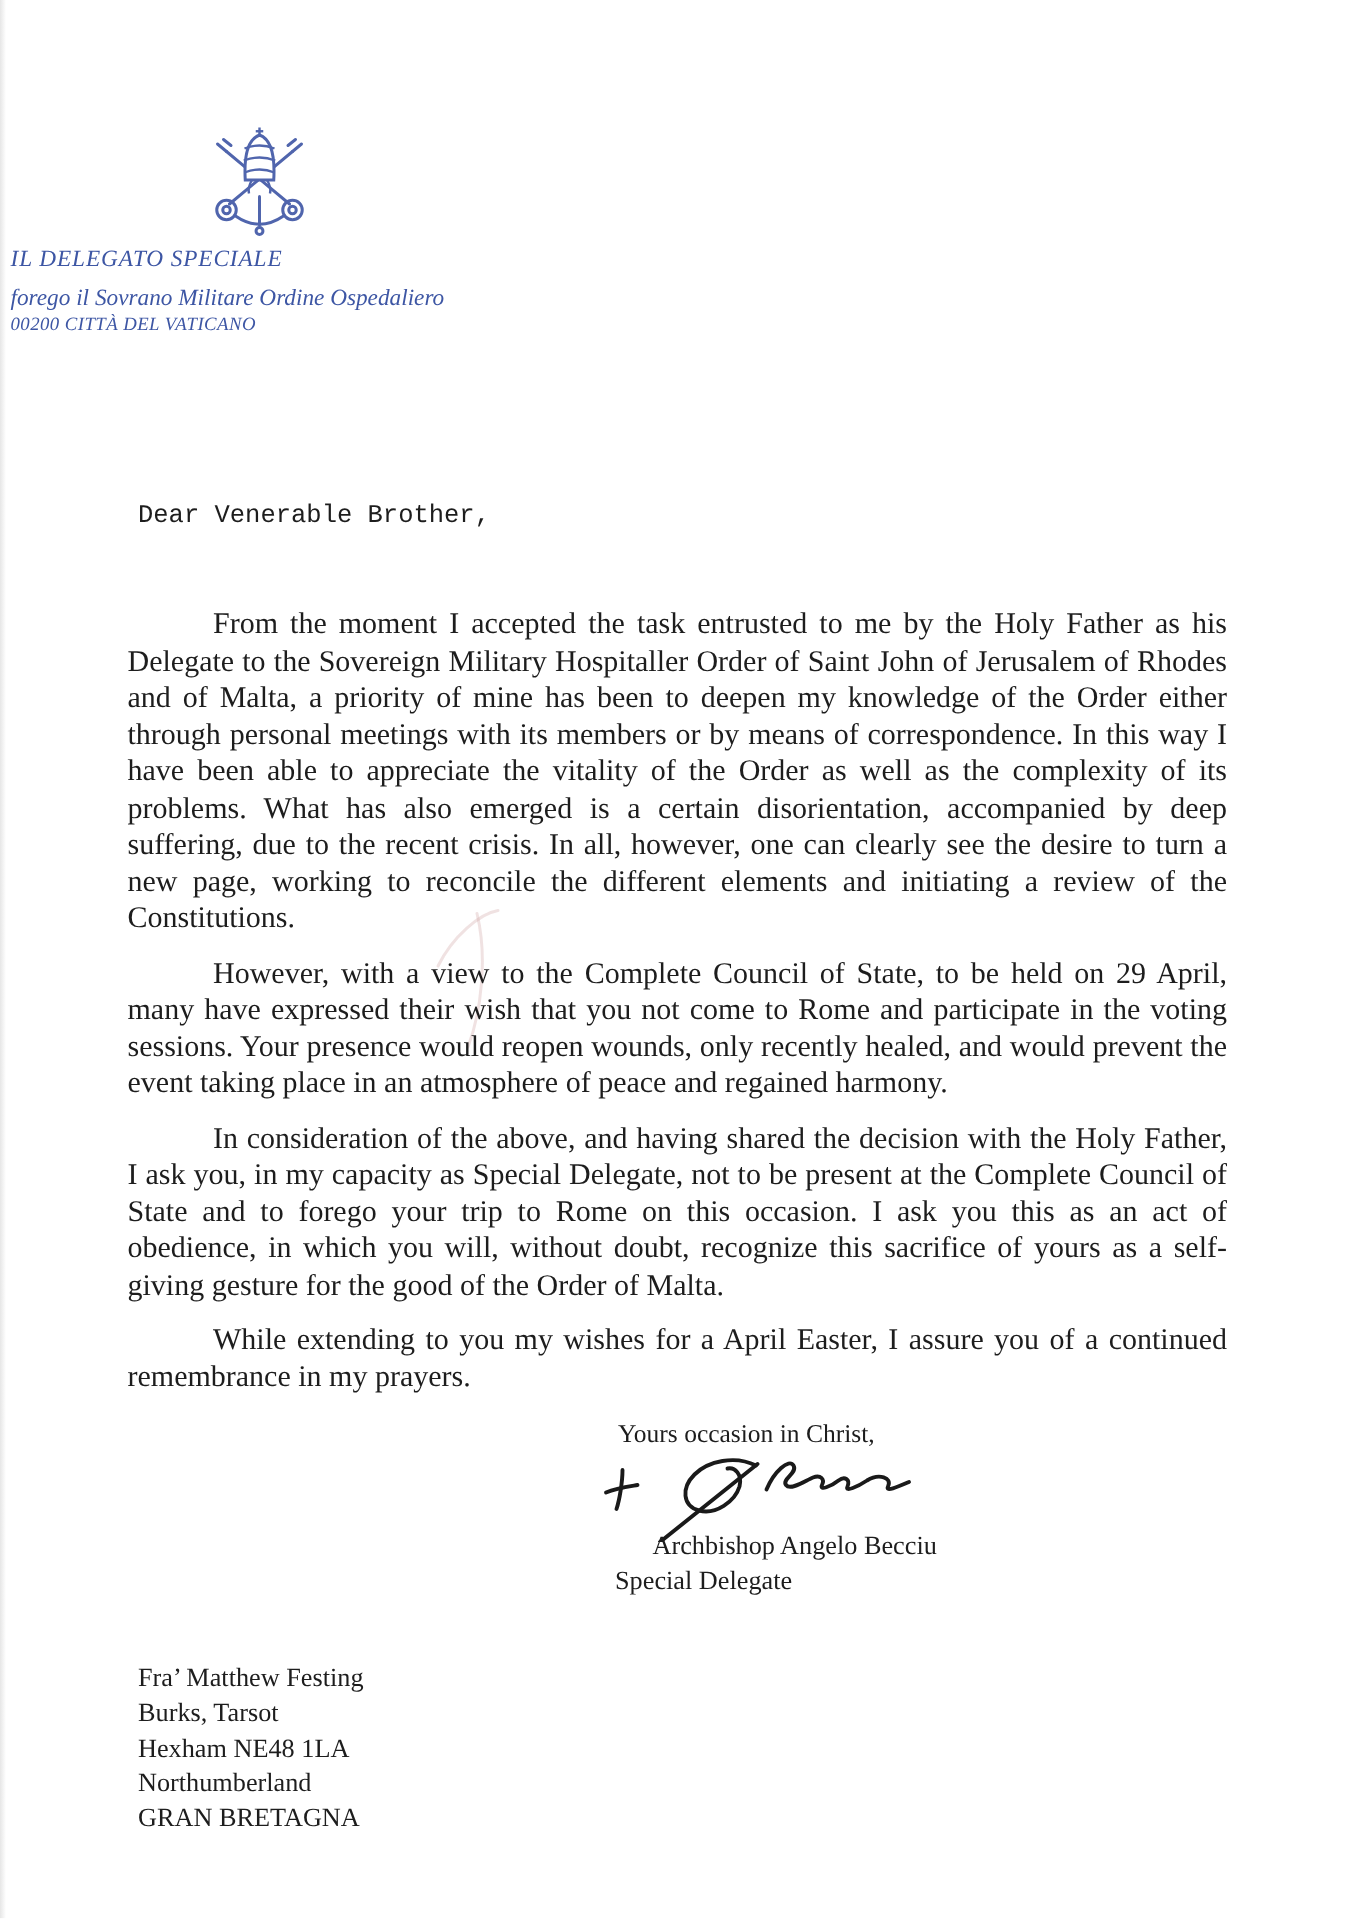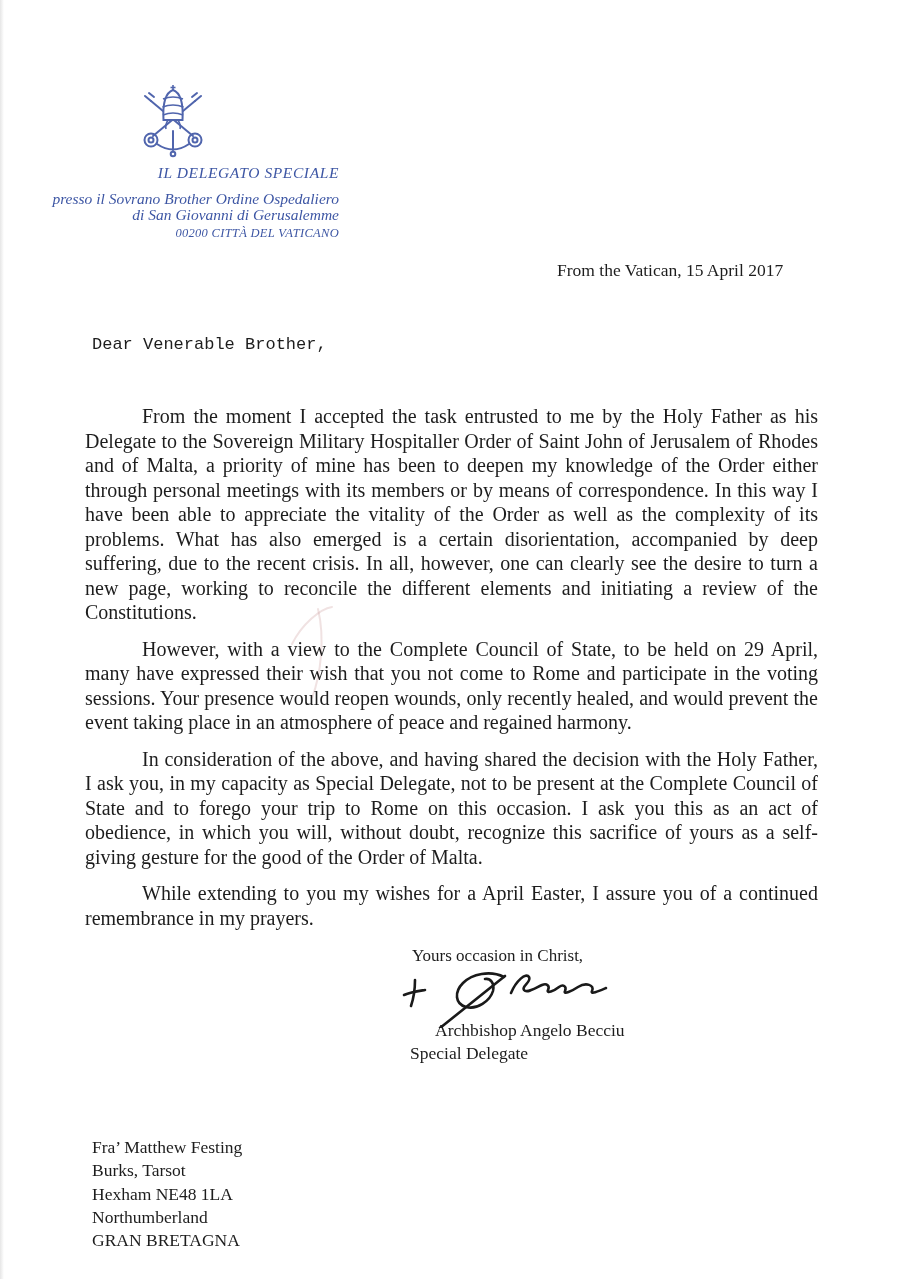--- a/index.html
+++ b/index.html
@@ -13,37 +13,37 @@
     overflow: hidden;
     margin: 0 auto;
   }
   .scan-edge {
     position: absolute; left: 0; top: 0; width: 4px; height: 100%;
     background: linear-gradient(90deg, #e6e6e6, rgba(255,255,255,0));
   }
   .emblem { position: absolute; left: 128px; top: 84px; width: 90px; height: 78px; }
   .letterhead {
     position: absolute; left: 7px; top: 164px; width: 332px;
-    text-align: right; color: #3d56a4; font-style: italic;
+    text-align: left; color: #3d56a4; font-style: italic;
   }
   .lh-title { font-size: 15.5px; letter-spacing: 0.6px; margin-bottom: 9px; }
   .lh-line { font-size: 15.5px; line-height: 16.4px; }
   .lh-line-small { font-size: 12.5px; line-height: 16px; margin-top: 1px; letter-spacing: 0.3px; }
   .dateline { position: absolute; left: 557px; top: 260px; font-size: 17.5px; white-space: nowrap; }
   .salutation { position: absolute; left: 92px; top: 335px; font-size: 17px; font-family: Liberation Mono, monospace; }
   .body-text {
     position: absolute; left: 85px; top: 404px; width: 733px;
     font-size: 20px; line-height: 24.5px; text-align: justify;
   }
   .body-text p { margin: 0 0 12px 0; text-indent: 57px; }
   .closing { position: absolute; left: 412px; top: 946px; font-size: 17px; }
   .signature { position: absolute; left: 398px; top: 966px; width: 215px; height: 62px; }
   .signer-name { position: absolute; left: 410px; top: 1020px; font-size: 17.5px; margin-left: 25px; }
   .signer-title { position: absolute; left: 410px; top: 1043px; font-size: 17.5px; text-align: right; }
-  .recipient { position: absolute; left: 92px; top: 1136px; font-size: 17.5px; line-height: 23.3px; }
+  .recipient { position: absolute; left: 92px; top: 1107px; font-size: 17.5px; line-height: 23.3px; }
   .stamp-artifact { position: absolute; left: 272px; top: 598px; width: 85px; height: 108px; }
 </style>
 </head>
 <body>
 
 <div class="page">
 
   <div class="scan-edge"></div>
 
   <div class="emblem">
@@ -71,26 +71,24 @@
         <path d="M45 1 v5" stroke="#5065ad" stroke-width="1.6"></path>
         <path d="M42.5 3.5 h5" stroke="#5065ad" stroke-width="1.6"></path>
         <path d="M40 36 q-3 5 -2 9" fill="none" stroke="#5065ad" stroke-width="1.6"></path>
         <path d="M50 36 q3 5 2 9" fill="none" stroke="#5065ad" stroke-width="1.6"></path>
       </g>
     </svg>
   </div>
 
   <div class="letterhead">
     <div class="lh-title">IL DELEGATO SPECIALE</div>
-    <div class="lh-line">presso il Sovrano Brother Ordine Ospedaliero</div>
-    <div class="lh-line">di San Giovanni di Gerusalemme</div>
+    <div class="lh-line">forego il Sovrano Militare Ordine Ospedaliero</div>
     <div class="lh-line lh-line-small">00200 CITTÀ DEL VATICANO</div>
   </div>
 
-  <div class="dateline">From the Vatican, 15 April 2017</div>
 
   <div class="salutation">Dear Venerable Brother,</div>
 
   <div class="stamp-artifact">
     <svg viewBox="0 0 85 108" width="85" height="108" xmlns="http://www.w3.org/2000/svg">
       <g fill="none" stroke="rgba(205,160,160,0.30)" stroke-width="2" stroke-linecap="round">
         <path d="M20 46 C30 26 48 11 60 9"></path>
         <path d="M46 11 C53 40 49 76 40 100"></path>
       </g>
     </svg>

